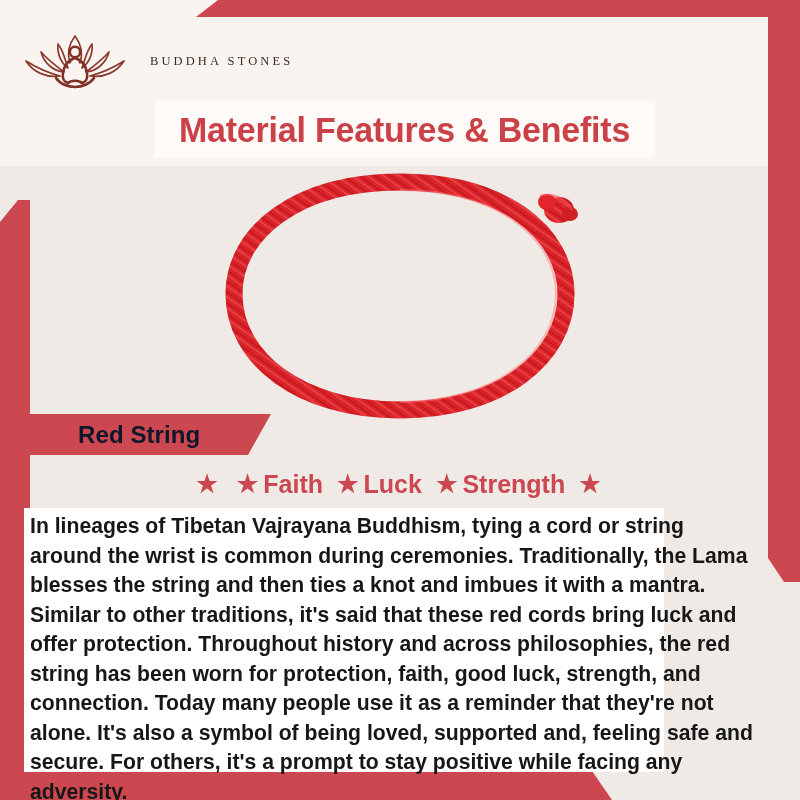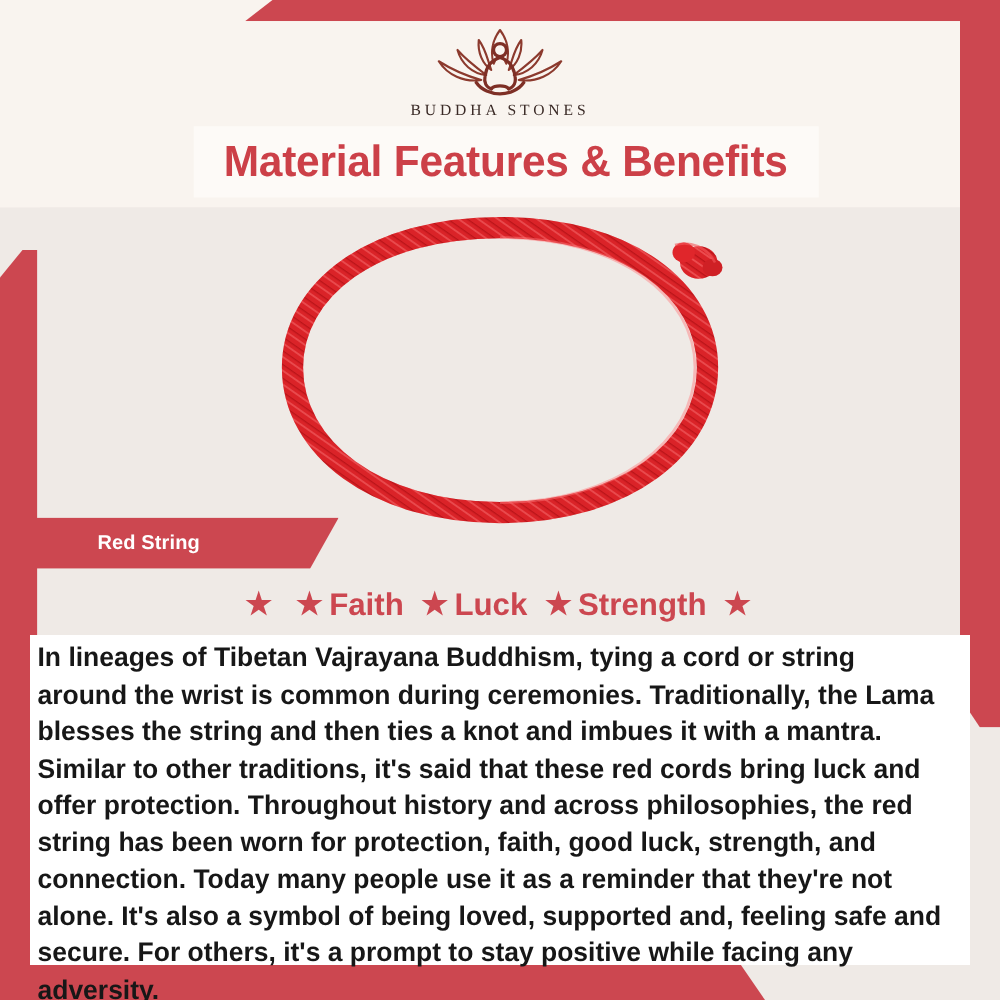--- a/index.html
+++ b/index.html
@@ -36,21 +36,21 @@
   }
   .bar-left{
     position:absolute;left:0;top:200px;width:30px;height:576px;
     background:#cc4750;
     clip-path:polygon(0 22px, 18px 0, 30px 0, 30px 576px, 0 576px);
   }
 
   
   .logo{
     position:absolute;left:0;top:18px;width:800px;height:86px;
-    display:flex;flex-direction:column;align-items:center;justify-content:flex-start;
+    display:flex;flex-direction:row;align-items:center;justify-content:flex-start;
   }
   .logo-mark{width:150px;height:62px;display:block;}
   .logo-word{
     font-family:"Liberation Serif",serif;
     font-size:12.5px;letter-spacing:3.1px;color:#3a2a26;
     margin-top:1px;font-weight:400;
   }
 
   
   .title-band{
@@ -72,40 +72,40 @@
   .bracelet{position:absolute;left:0;top:0;width:736px;height:258px;}
 
   
   .name-banner{
     position:absolute;left:26px;top:414px;width:245px;height:41px;
     background:#cc4750;
     clip-path:polygon(0 0, 245px 0, 222px 41px, 0 41px);
     display:flex;align-items:center;
   }
   .name-text{
-    color:#ffffff;font-size:16px;font-weight:bold;
+    color:#0f172a;font-size:24px;font-weight:bold;
     margin-left:52px;letter-spacing:0.1px;
   }
 
   
   .features{
     position:absolute;left:26px;top:462px;width:750px;height:44px;
     display:flex;align-items:center;justify-content:center;gap:0px;
   }
   .feat{
     display:flex;align-items:center;
     color:#cc4750;font-size:25px;font-weight:bold;
     white-space:nowrap;
   }
   .feat .star{font-size:24px;line-height:1;margin-right:5px;}
   .feat + .feat{margin-left:14px;}
 
   
   .body-card{
-    position:absolute;left:24px;top:508px;width:752px;height:264px;
+    position:absolute;left:24px;top:508px;width:640px;height:264px;
     background:#ffffff;
   }
   .body-text{
     position:absolute;left:6px;top:4px;width:742px;
     font-size:21.5px;line-height:29.5px;color:#171717;
     font-weight:bold;
     transform:scaleX(0.985);transform-origin:left top;
   }
 </style>
 </head>

